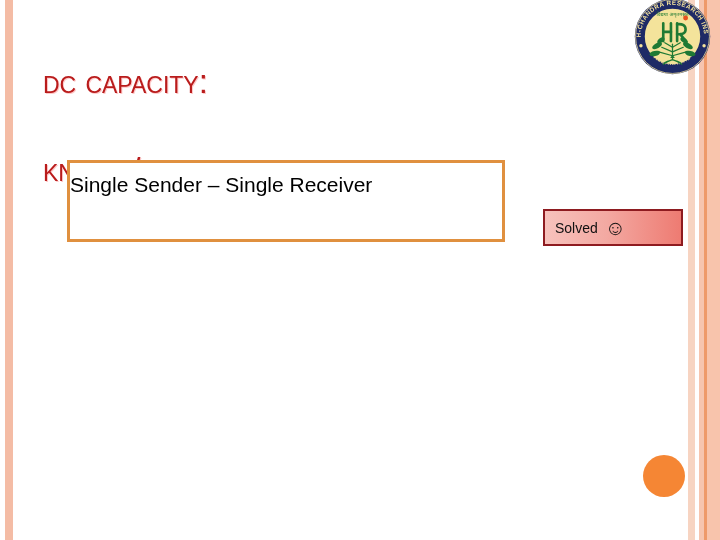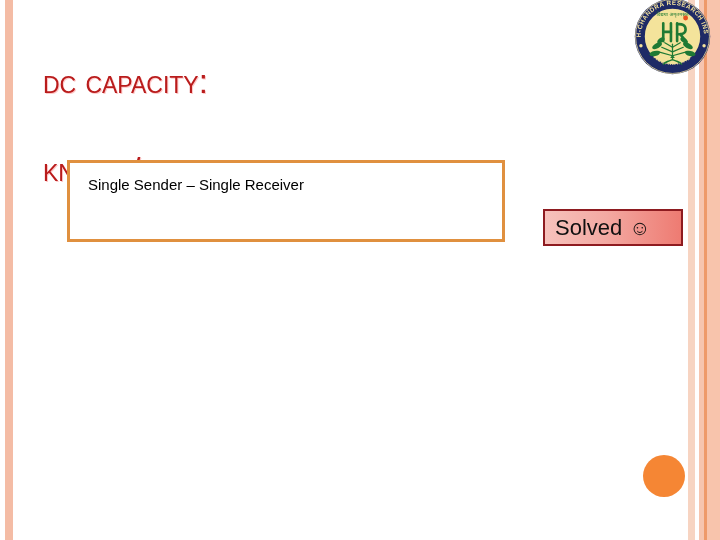--- a/index.html
+++ b/index.html
@@ -54,45 +54,45 @@
     left: 67px;
     top: 160px;
     width: 438px;
     height: 82px;
     border: 3px solid #E0903F;
     background: #FFFFFF;
     box-sizing: border-box;
   }
   #content-box-text {
     position: absolute;
-    left: 18px;
+    left: 0;
     top: 8px;
     color: #000000;
-    font-size: 15px;
+    font-size: 21px;
     line-height: 28px;
     white-space: nowrap;
   }
 
   
   #solved-badge {
     position: absolute;
     left: 543px;
     top: 209px;
     width: 140px;
     height: 37px;
     box-sizing: border-box;
     border: 2px solid #8E1B20;
     background: linear-gradient(to right, #F7C2BC 0%, #F3A9A2 45%, #EE7B72 100%);
     display: flex;
     align-items: center;
     padding-left: 10px;
   }
   #solved-text {
     color: #101010;
-    font-size: 22px;
+    font-size: 14px;
     line-height: 24px;
     white-space: nowrap;
     text-align: center;
   }
   #solved-smiley {
     color: #101010;
     font-size: 21px;
     line-height: 24px;
     margin-left: 7px;
   }

